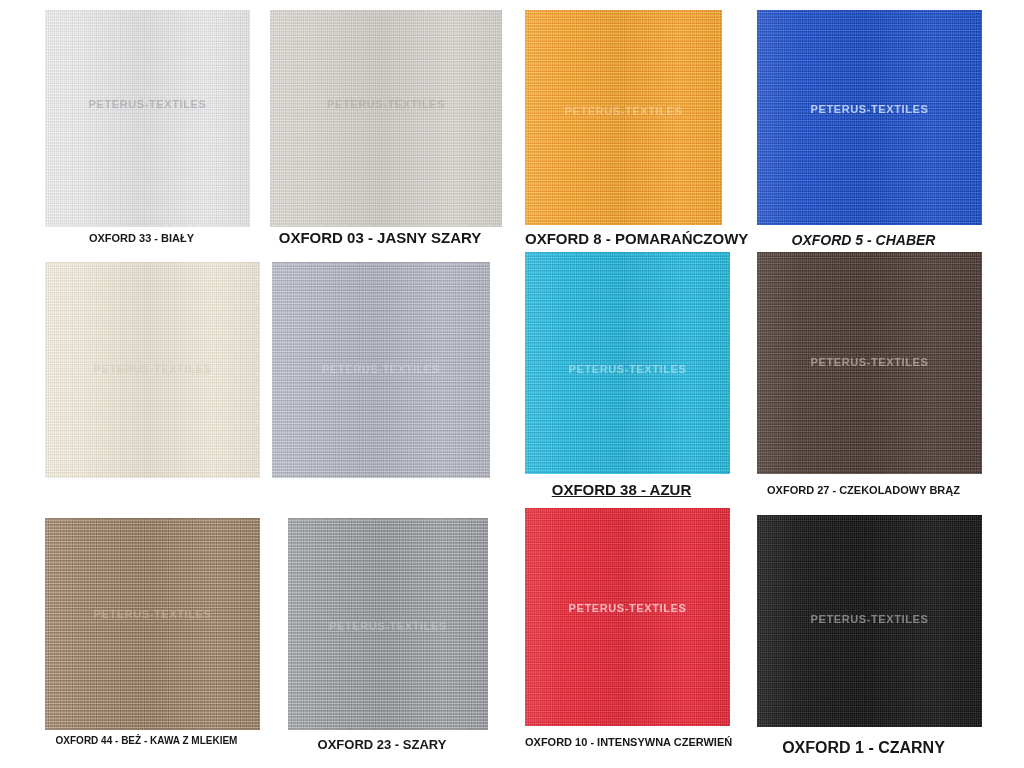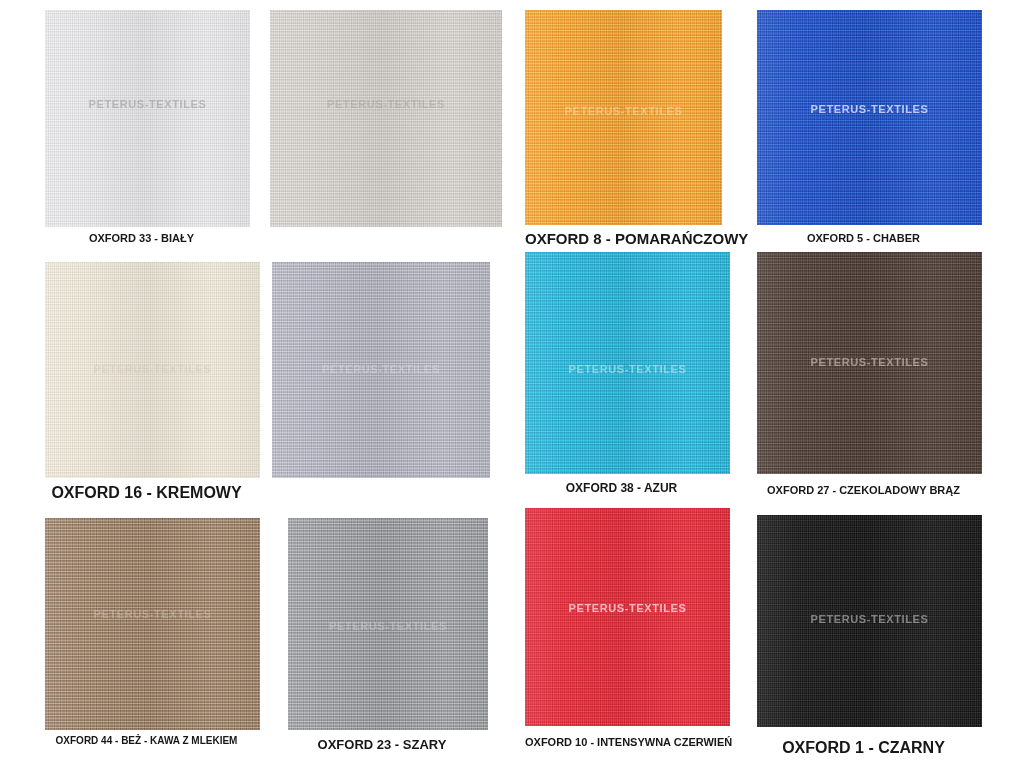--- a/index.html
+++ b/index.html
@@ -88,64 +88,64 @@
       <div class="watermark" style="top: 88px; color: rgba(150, 150, 155, 0.55);">PETERUS-TEXTILES</div>
       <div class="caption" style="top: 222px; font-size: 11px;">OXFORD 33 - BIAŁY</div>
     </div>
     <div class="swatch-cell" style="left: 270px; top: 10px; width: 232px; height: 239px;">
       <div class="swatch" style="height: 217px; background: rgb(214, 210, 204);">
         <div class="weave2"></div>
         <div class="weave"></div>
         <div class="sheen"></div>
       </div>
       <div class="watermark" style="top: 88px; color: rgba(160, 156, 150, 0.45);">PETERUS-TEXTILES</div>
+      <div class="caption" style="top: 219px; font-size: 15px;">OXFORD 03 - JASNY SZARY</div>
     </div>
     <div class="swatch-cell" style="left: 525px; top: 10px; width: 197px; height: 240px;">
       <div class="swatch" style="height: 215px; background: rgb(247, 162, 51);">
         <div class="weave2"></div>
         <div class="weave"></div>
         <div class="sheen"></div>
       </div>
       <div class="watermark" style="top: 95px; color: rgba(255, 226, 180, 0.5);">PETERUS-TEXTILES</div>
       <div class="caption" style="top: 220px; font-size: 15px;">OXFORD 8 - POMARAŃCZOWY</div>
     </div>
     <div class="swatch-cell" style="left: 757px; top: 10px; width: 225px; height: 242px;">
       <div class="swatch" style="height: 215px; background: rgb(30, 76, 196);">
         <div class="weave2"></div>
         <div class="weave"></div>
         <div class="sheen"></div>
       </div>
       <div class="watermark" style="top: 93px; color: rgba(215, 228, 255, 0.82);">PETERUS-TEXTILES</div>
-      <div class="caption" style="top: 222px; font-size: 11px;">OXFORD 5 - CHABER</div>
+      <div class="caption" style="top: 222px; font-size: 14px; font-style: italic;">OXFORD 5 - CHABER</div>
     </div>
     <div class="swatch-cell" style="left: 45px; top: 262px; width: 215px; height: 242px;">
       <div class="swatch" style="height: 216px; background: rgb(239, 233, 216);">
         <div class="weave2"></div>
         <div class="weave"></div>
         <div class="sheen"></div>
       </div>
       <div class="watermark" style="top: 101px; color: rgba(200, 192, 172, 0.35);">PETERUS-TEXTILES</div>
-      <div class="caption" style="top: 222px; font-size: 16px;">OXFORD 16 - KREMOWY</div>
     </div>
     <div class="swatch-cell" style="left: 272px; top: 262px; width: 218px; height: 244px;">
       <div class="swatch" style="height: 216px; background: rgb(179, 182, 194);">
         <div class="weave2"></div>
         <div class="weave"></div>
         <div class="sheen"></div>
       </div>
       <div class="watermark" style="top: 101px; color: rgba(220, 222, 232, 0.45);">PETERUS-TEXTILES</div>
     </div>
     <div class="swatch-cell" style="left: 525px; top: 252px; width: 205px; height: 249px;">
       <div class="swatch" style="height: 222px; background: rgb(41, 180, 218);">
         <div class="weave2"></div>
         <div class="weave"></div>
         <div class="sheen"></div>
       </div>
       <div class="watermark" style="top: 111px; color: rgba(205, 240, 252, 0.55);">PETERUS-TEXTILES</div>
-      <div class="caption" style="top: 229px; font-size: 12px;">OXFORD 38 - AZUR</div>
+      <div class="caption" style="top: 229px; font-size: 15px; text-decoration: underline;">OXFORD 38 - AZUR</div>
     </div>
     <div class="swatch-cell" style="left: 757px; top: 252px; width: 225px; height: 252px;">
       <div class="swatch" style="height: 222px; background: rgb(74, 59, 51);">
         <div class="weave2"></div>
         <div class="weave"></div>
         <div class="sheen"></div>
       </div>
       <div class="watermark" style="top: 104px; color: rgba(225, 215, 205, 0.55);">PETERUS-TEXTILES</div>
       <div class="caption" style="top: 232px; font-size: 11px;">OXFORD 27 - CZEKOLADOWY BRĄZ</div>
     </div>

